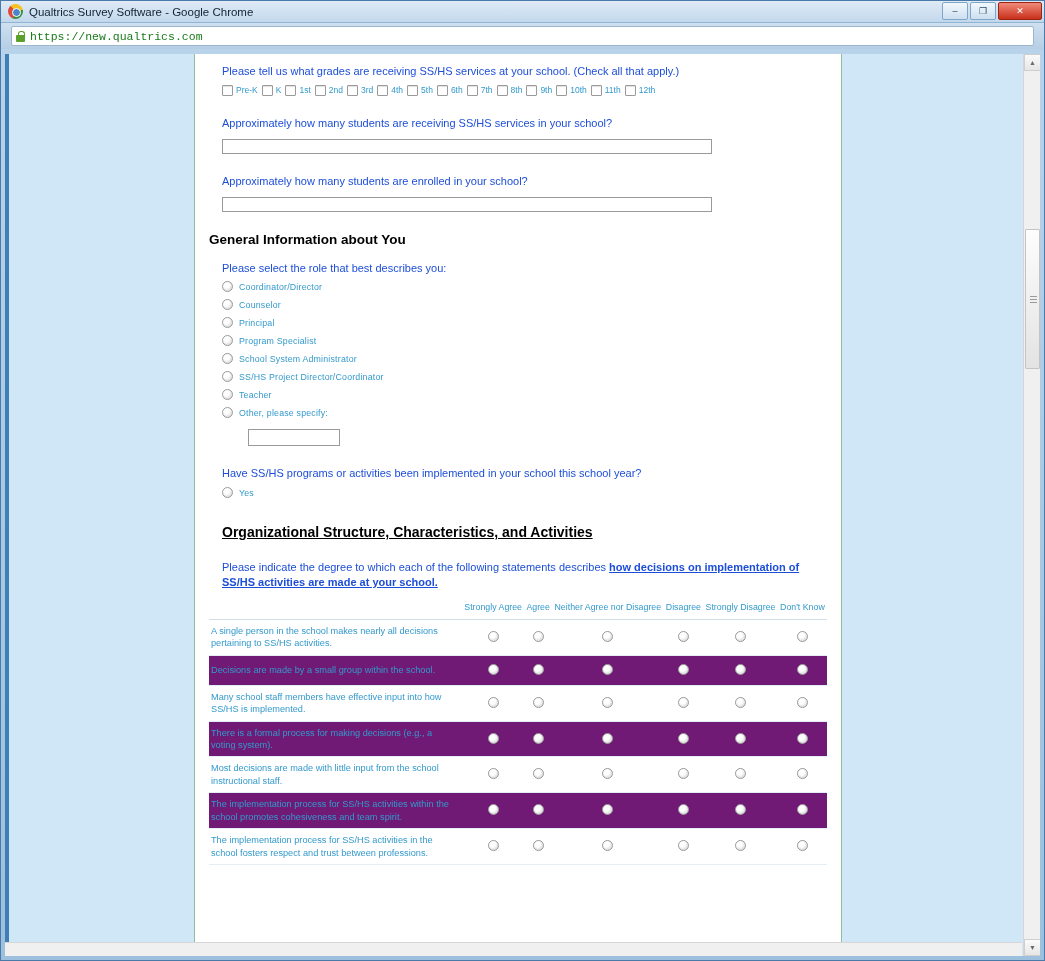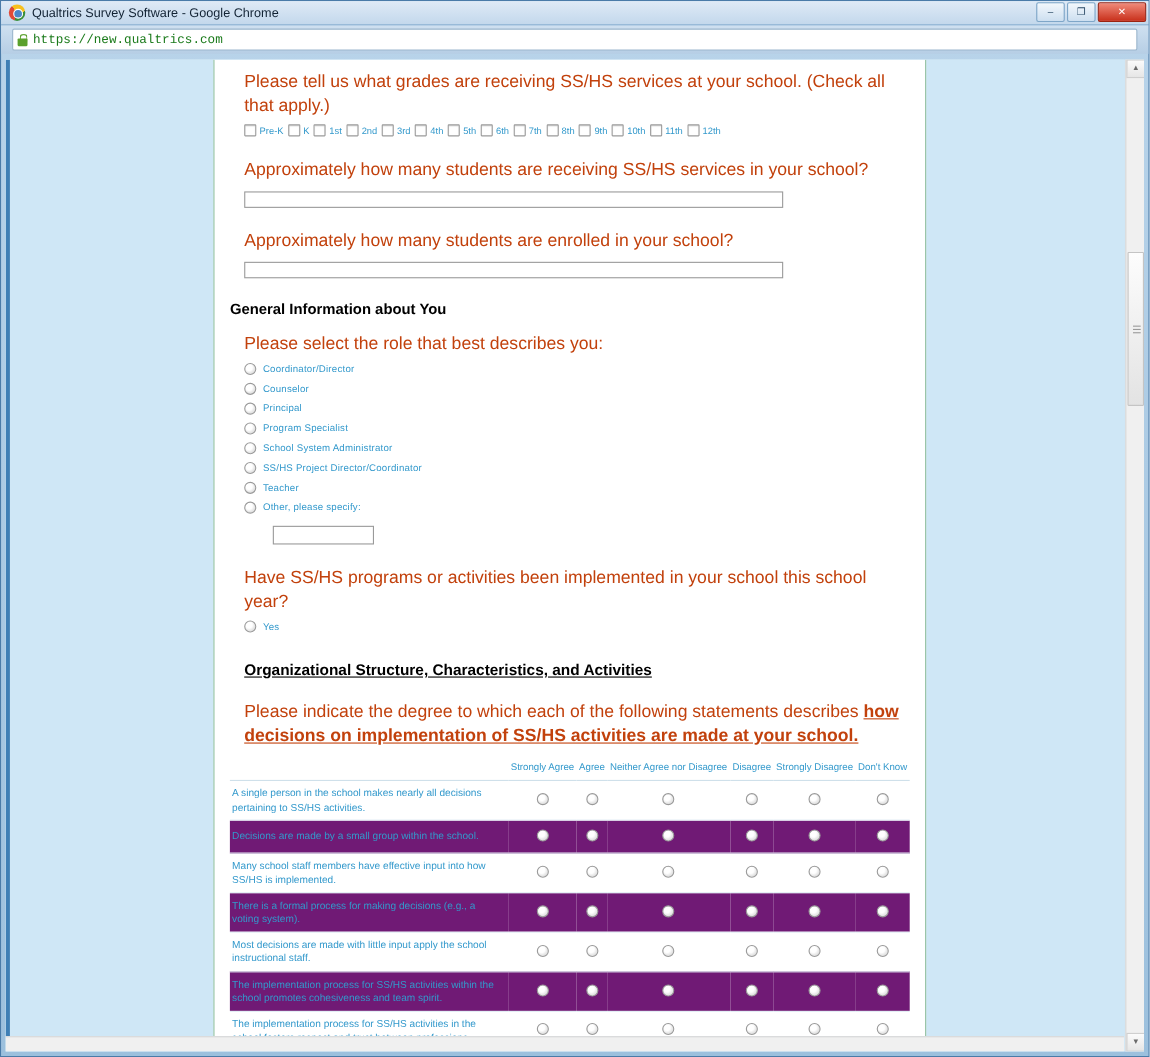--- a/index.html
+++ b/index.html
@@ -90,21 +90,21 @@
     position:absolute; left:189px; top:0; width:648px; bottom:0;
     background:#fff;
     border-left:1px solid #8fbf9f;
     border-right:1px solid #8fbf9f;
     padding:0 0 0 0;
     overflow:hidden;
     font-size:13px; color:#000;
   }
   #content-inner { padding:10px 14px 0 14px; }
   .q-block { margin:0 0 20px 0; }
-  .q-text { font-size:16px; color:#c2410c; line-height:1.35; margin:0 0 4px 13px; }
+  .q-text { font-size:11px; color:#1d4ed8; line-height:1.35; margin:0 0 4px 13px; }
   .section-head {
     font-size:13.5px; font-weight:bold; color:#000; margin:0 0 14px 0;
   }
   .section-head.underline { text-decoration:underline; font-size:14px; }
   .inline-u { text-decoration:underline; font-weight:bold; }
   .grade-row { display:flex; align-items:center; gap:4px; margin:6px 0 0 13px; flex-wrap:nowrap; }
   .grade-item { display:flex; align-items:center; gap:3px; }
   .cbox {
     width:11px; height:11px; background:#fff;
     border:1px solid #9a9a9a; border-radius:1px; flex:0 0 auto;
@@ -373,21 +373,21 @@
               <tr class="alt">
                 <td class="stub">There is a formal process for making decisions (e.g., a voting system).</td>
                 <td><span class="radio"></span></td>
                 <td><span class="radio"></span></td>
                 <td><span class="radio"></span></td>
                 <td><span class="radio"></span></td>
                 <td><span class="radio"></span></td>
                 <td><span class="radio"></span></td>
               </tr>
               <tr>
-                <td class="stub">Most decisions are made with little input apply the school instructional staff.</td>
+                <td class="stub">Most decisions are made with little input from the school instructional staff.</td>
                 <td><span class="radio"></span></td>
                 <td><span class="radio"></span></td>
                 <td><span class="radio"></span></td>
                 <td><span class="radio"></span></td>
                 <td><span class="radio"></span></td>
                 <td><span class="radio"></span></td>
               </tr>
               <tr class="alt">
                 <td class="stub">The implementation process for SS/HS activities within the school promotes cohesiveness and team spirit.</td>
                 <td><span class="radio"></span></td>

